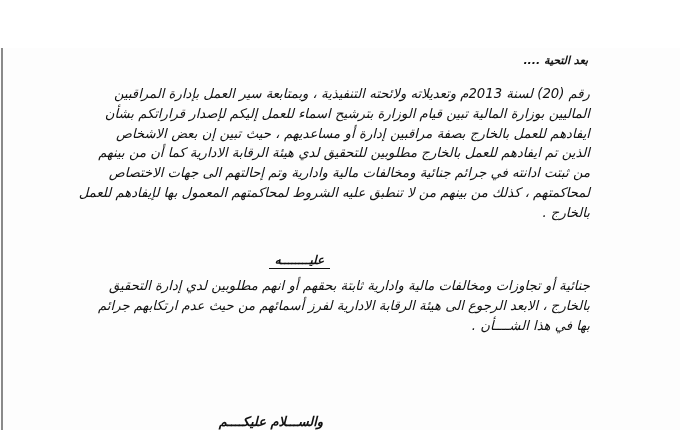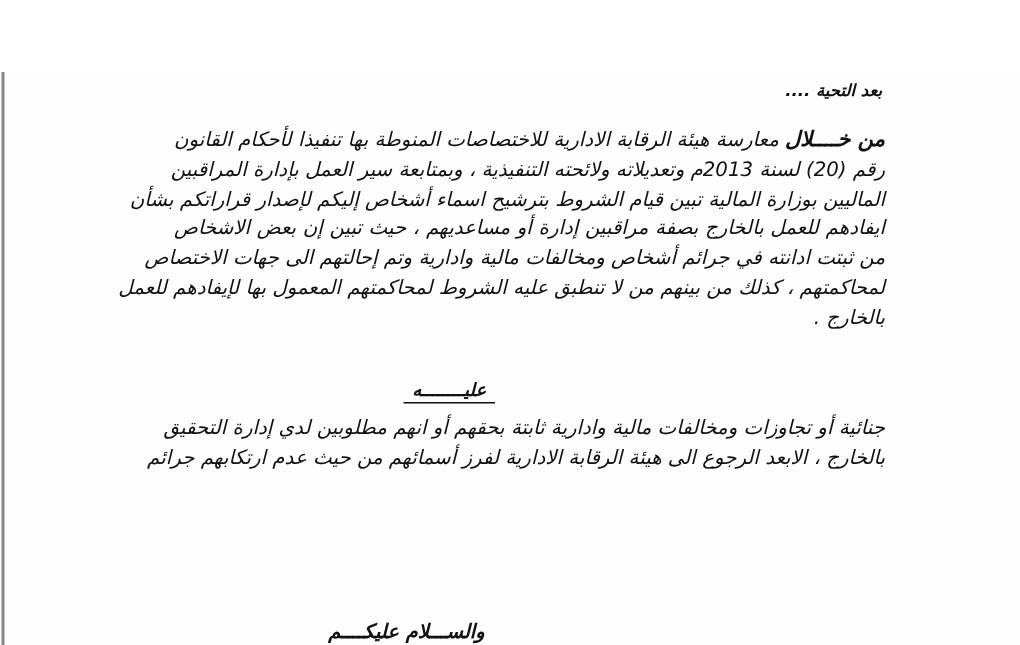--- a/index.html
+++ b/index.html
@@ -103,36 +103,37 @@
 </style>
 </head>
 <body>
 
 <div class="page">
   <div class="left-edge"></div>
 
   <div class="greeting">بعد التحية ....</div>
 
   <div class="para para1">
-    <span class="line"><b class="lead">من خــــلال</b> <span>معارسة هيئة الرقابة الادارية للاختصاصات المنوطة بها تنفيذا لأحكام القانون</span></span>
     <span class="line">رقم (20) لسنة 2013م وتعديلاته ولائحته التنفيذية ، وبمتابعة سير العمل بإدارة المراقبين</span>
-    <span class="line">الماليين بوزارة المالية تبين قيام الشروط بترشيح اسماء أشخاص إليكم لإصدار قراراتكم بشأن</span>
+    <span class="line">الماليين بوزارة المالية تبين قيام الوزارة بترشيح اسماء للعمل إليكم لإصدار قراراتكم بشأن</span>
     <span class="line">ايفادهم للعمل بالخارج بصفة مراقبين إدارة أو مساعديهم ، حيث تبين إن بعض الاشخاص</span>
-    <span class="line">من ثبتت ادانته في جرائم أشخاص ومخالفات مالية وادارية وتم إحالتهم الى جهات الاختصاص</span>
+    <span class="line">الذين تم ايفادهم للعمل بالخارج مطلوبين للتحقيق لدي هيئة الرقابة الادارية كما أن من بينهم</span>
+    <span class="line">من ثبتت ادانته في جرائم جنائية ومخالفات مالية وادارية وتم إحالتهم الى جهات الاختصاص</span>
     <span class="line">لمحاكمتهم ، كذلك من بينهم من لا تنطبق عليه الشروط لمحاكمتهم المعمول بها لإيفادهم للعمل</span>
     <span class="line last">بالخارج .</span>
   </div>
 
   <div class="section-heading">
     <span>عليــــــــه</span>
   </div>
 
   <div class="para para2">
     <span class="line">جنائية أو تجاوزات ومخالفات مالية وادارية ثابتة بحقهم أو انهم مطلوبين لدي إدارة التحقيق</span>
     <span class="line">بالخارج ، الابعد الرجوع الى هيئة الرقابة الادارية لفرز أسمائهم من حيث عدم ارتكابهم جرائم</span>
+    <span class="line last">بها في هذا الشــــأن .</span>
   </div>
 
   <div class="closing">
     <span>والســـلام عليكــــم</span>
   </div>
 
   <div class="smudge"></div>
 </div>
 
 </body></html>

